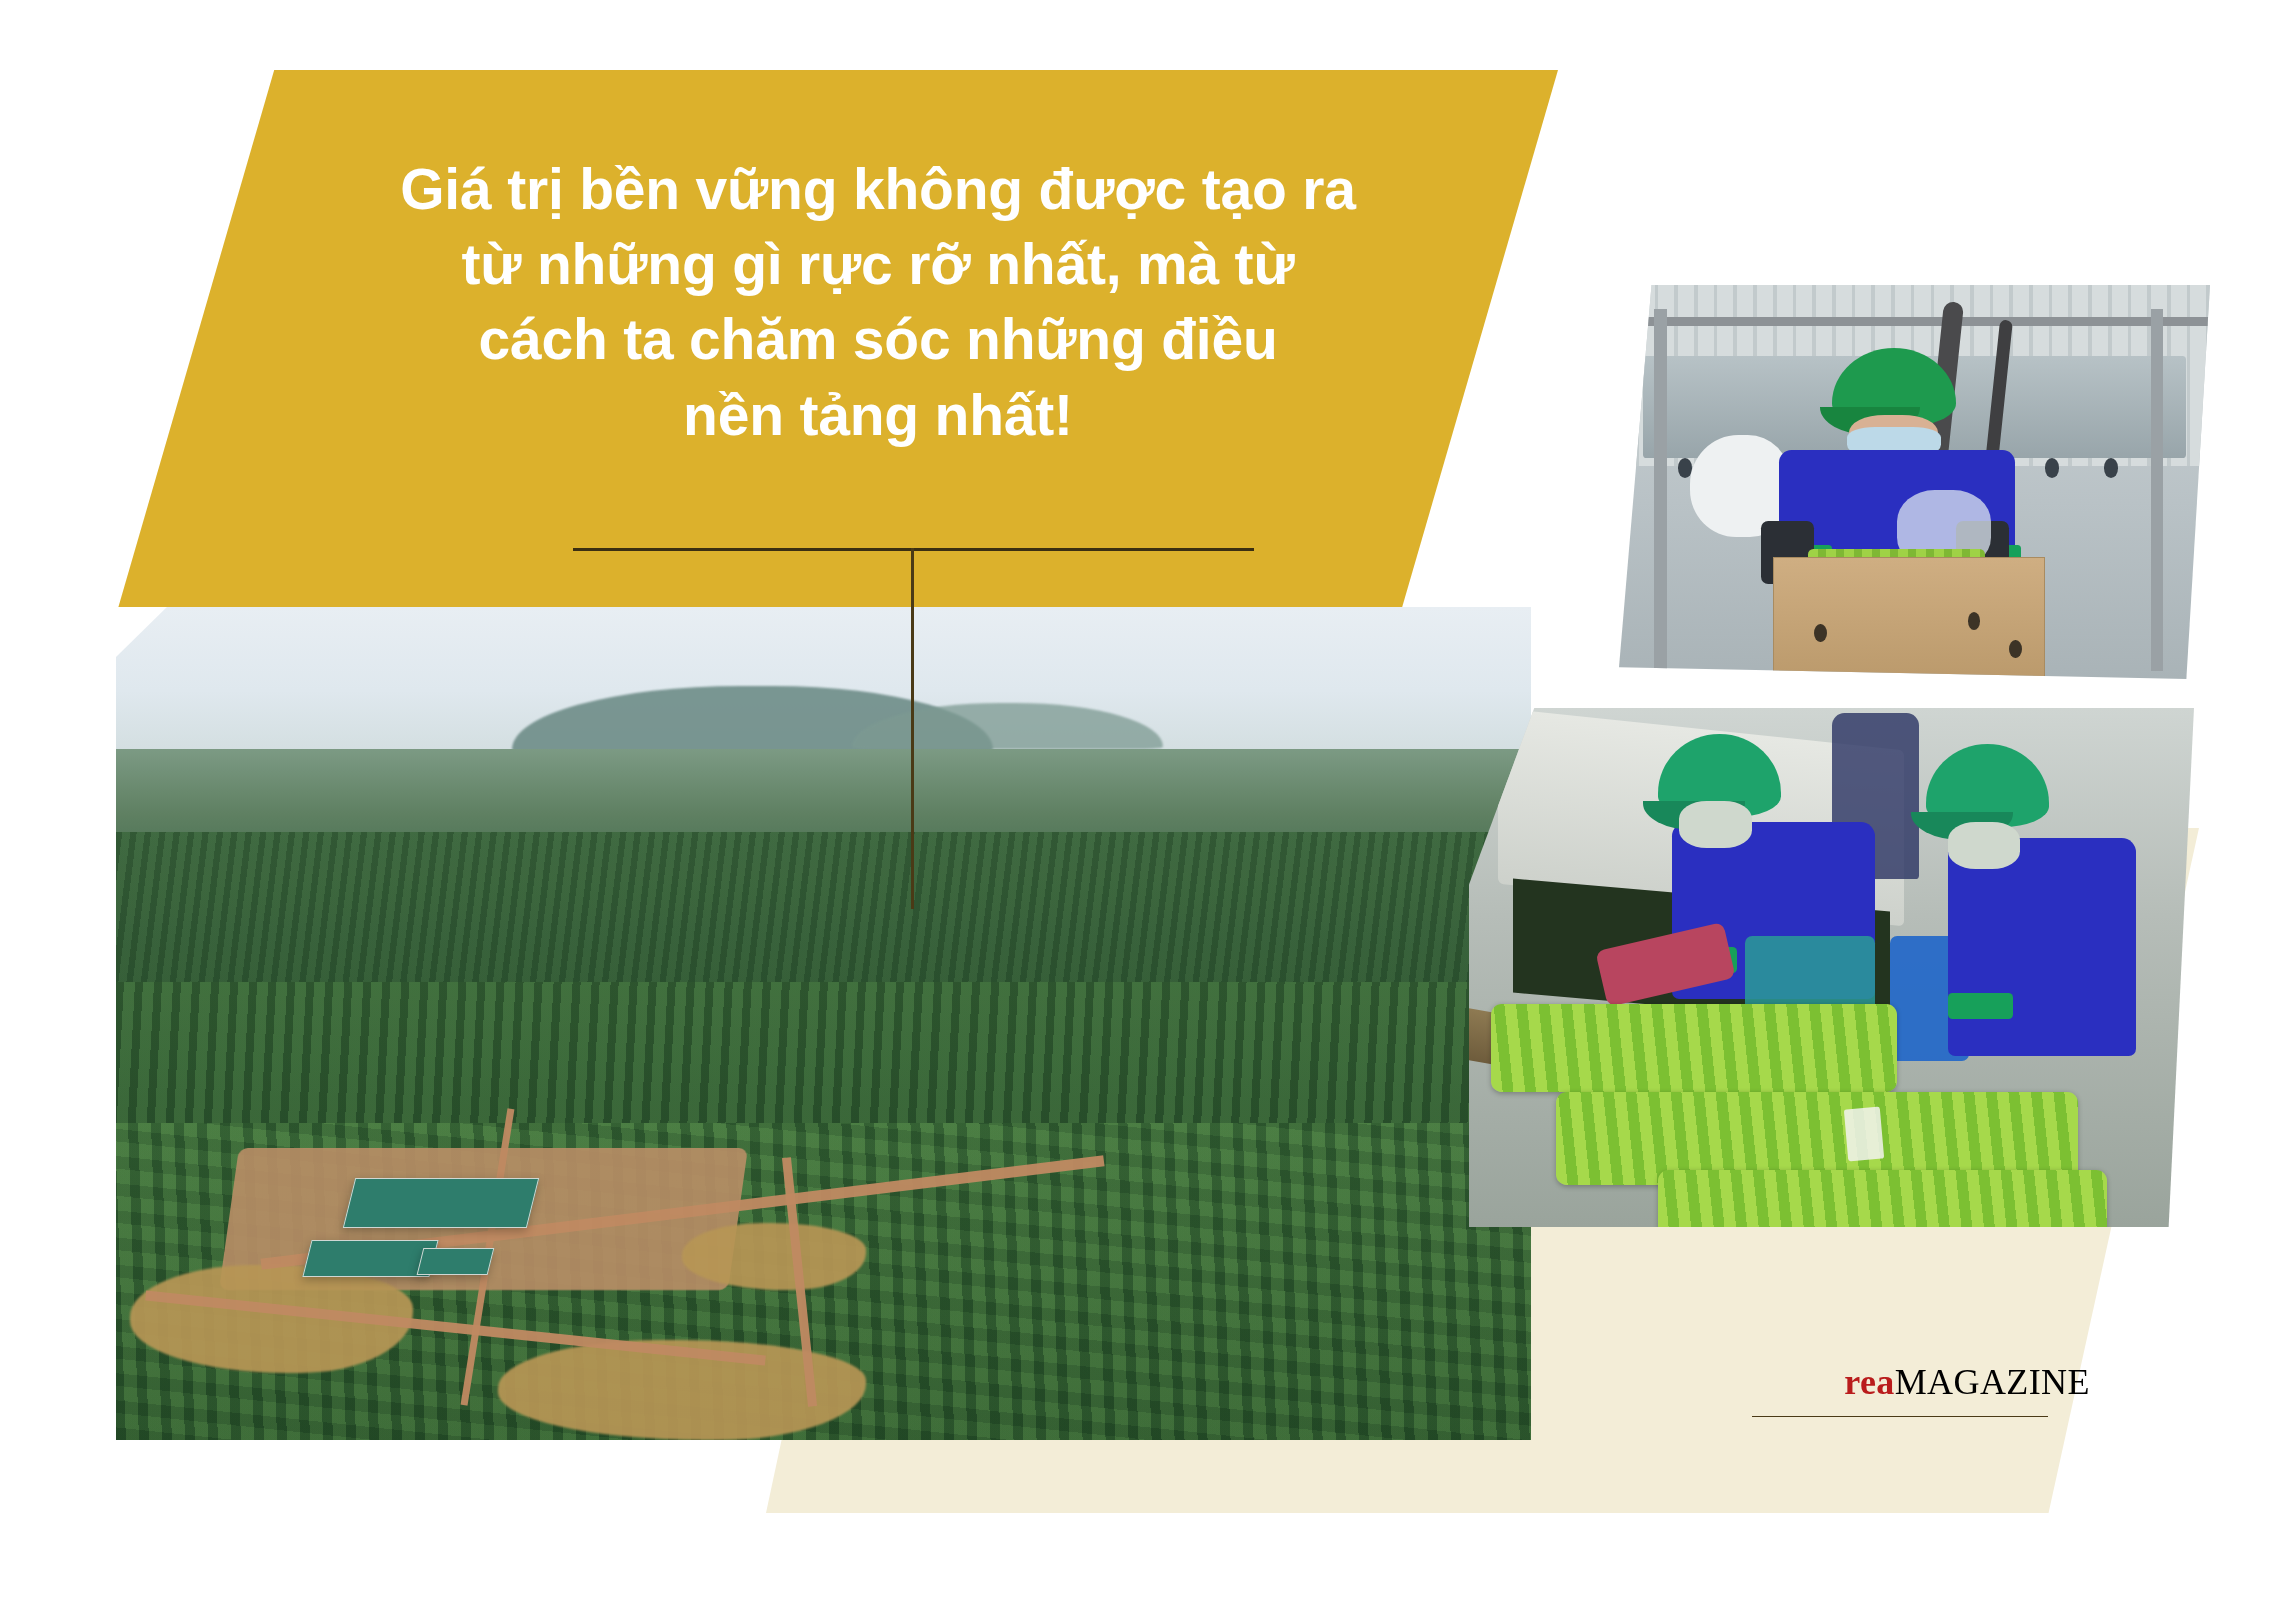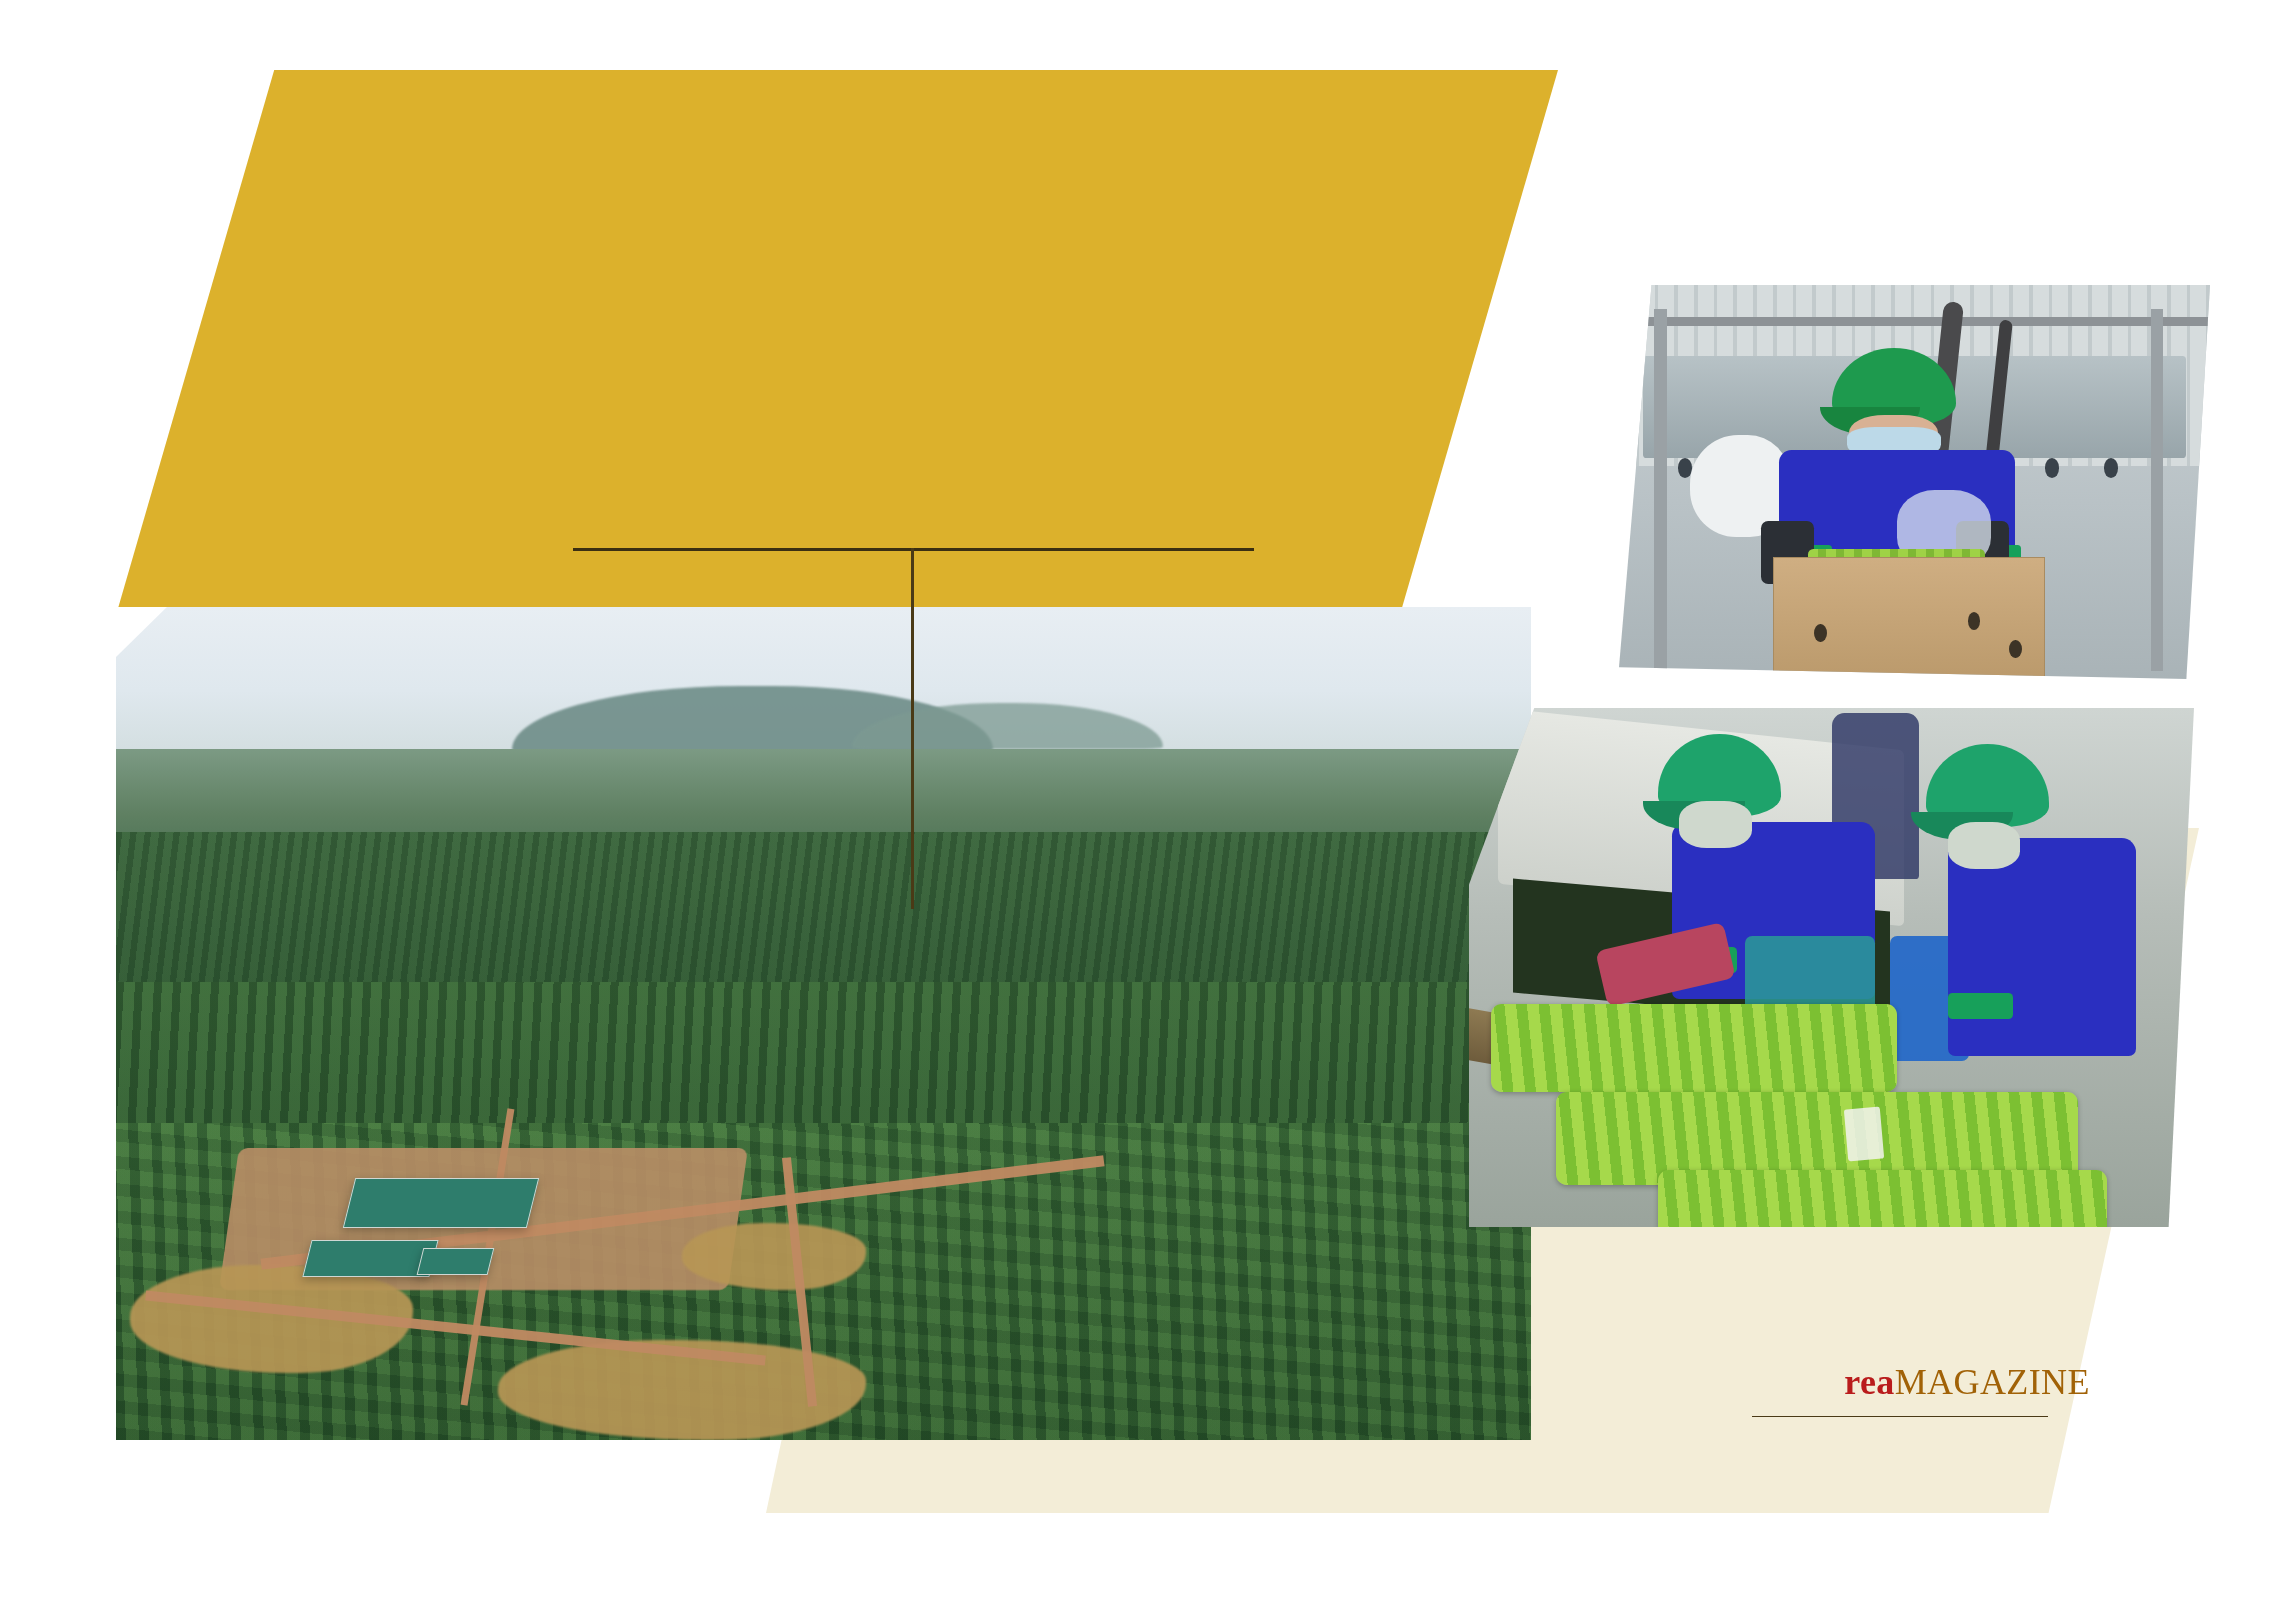--- a/index.html
+++ b/index.html
@@ -239,33 +239,39 @@
     width:430px;
     z-index:7;
     text-align:center;
   }
   .brand-text{
     font-family:"Liberation Serif", serif;
     font-size:36px; font-weight:700; letter-spacing:0.4px;
     white-space:nowrap;
   }
   .brand-rea{ color:#b91c1c; }
-  .brand-mag{ color:#a16207; font-weight:400; }
+  .brand-mag{ color:#000000; font-weight:400; }
   .brand-rule{
     margin-top:12.5px;
     height:1.8px; background:#4a3a16; width:296px;
   }
 </style>
 </head>
 <body>
 
 <div class="stage">
 
   <div class="yellow-panel"></div>
 
+  <div class="quote-block">
+    <div class="quote-line">Giá trị bền vững không được tạo ra</div>
+    <div class="quote-line">từ những gì rực rỡ nhất, mà từ</div>
+    <div class="quote-line">cách ta chăm sóc những điều</div>
+    <div class="quote-line">nền tảng nhất!</div>
+  </div>
 
   <div class="divider-h"></div>
   <div class="divider-v"></div>
 
   <div class="beige-panel"></div>
 
   <div class="photo-aerial">
     <div class="aerial-art">
       <div class="a-sky"></div>
       <div class="a-hill"></div>

